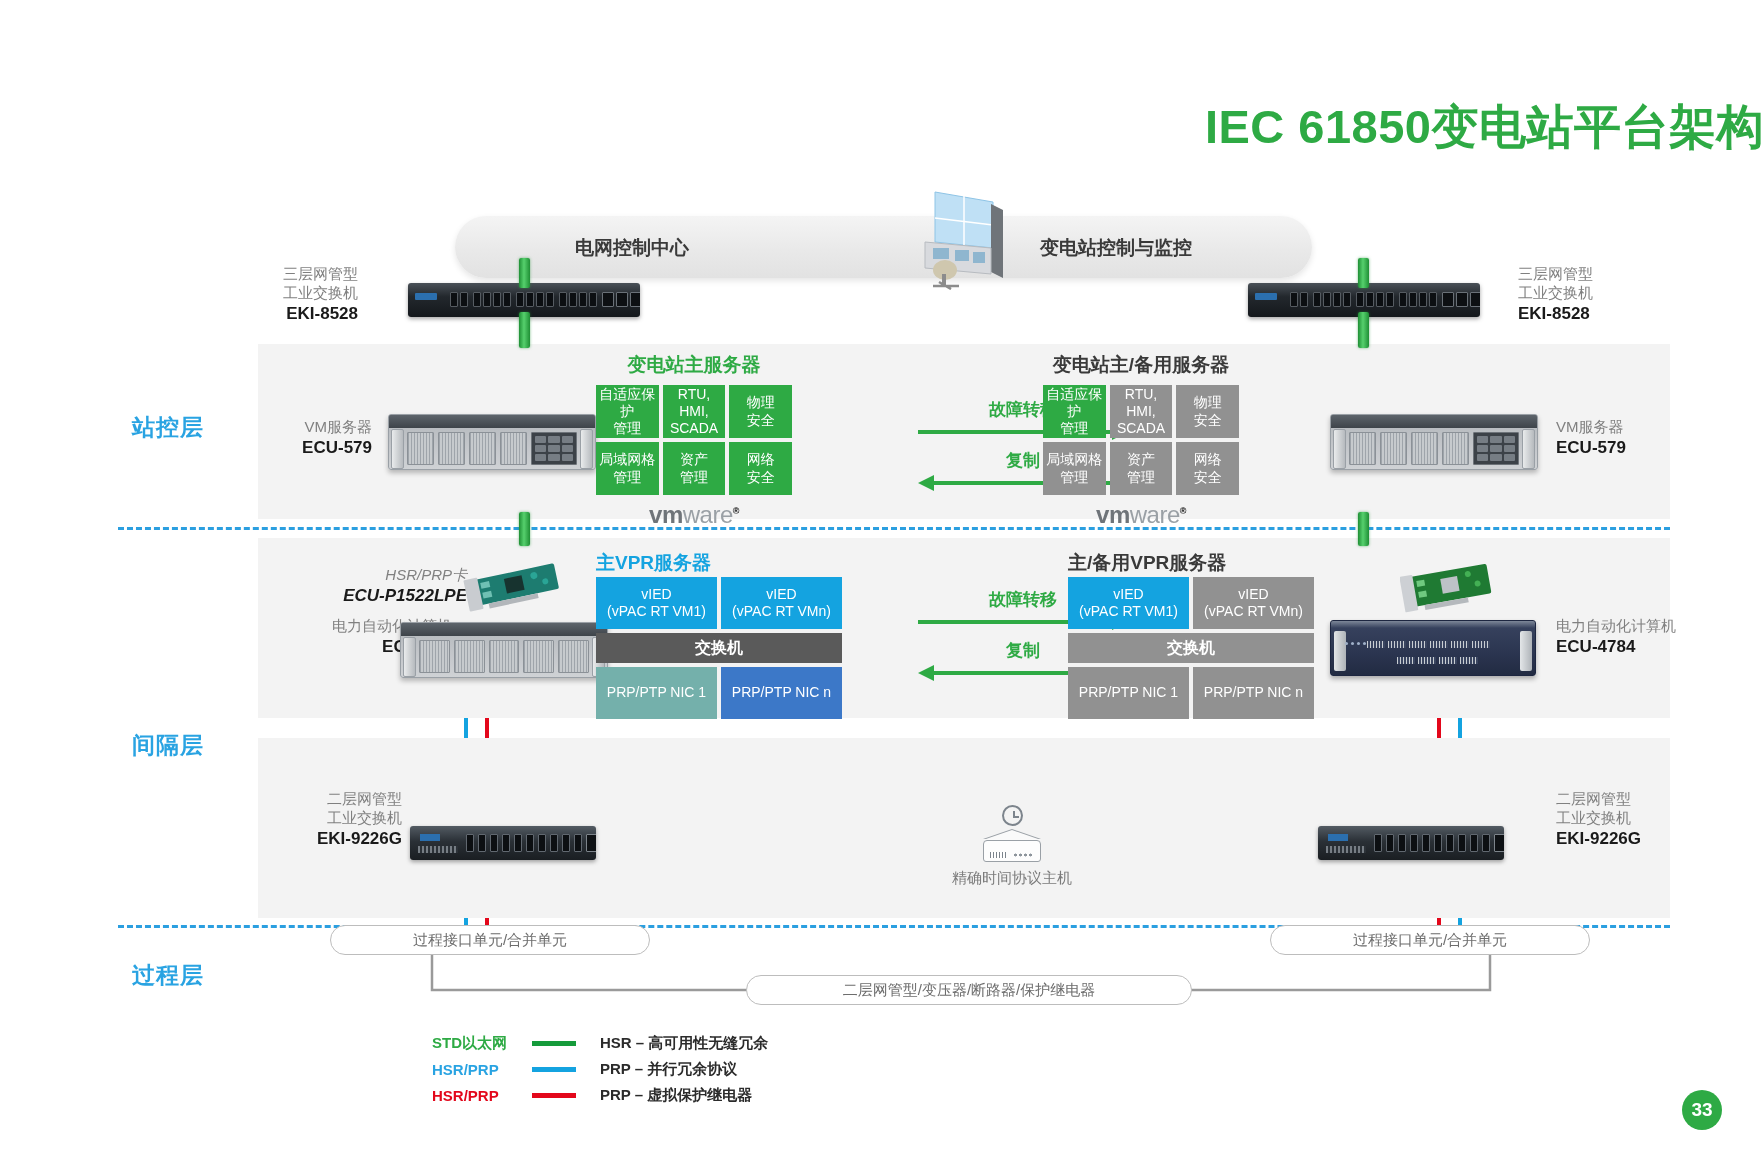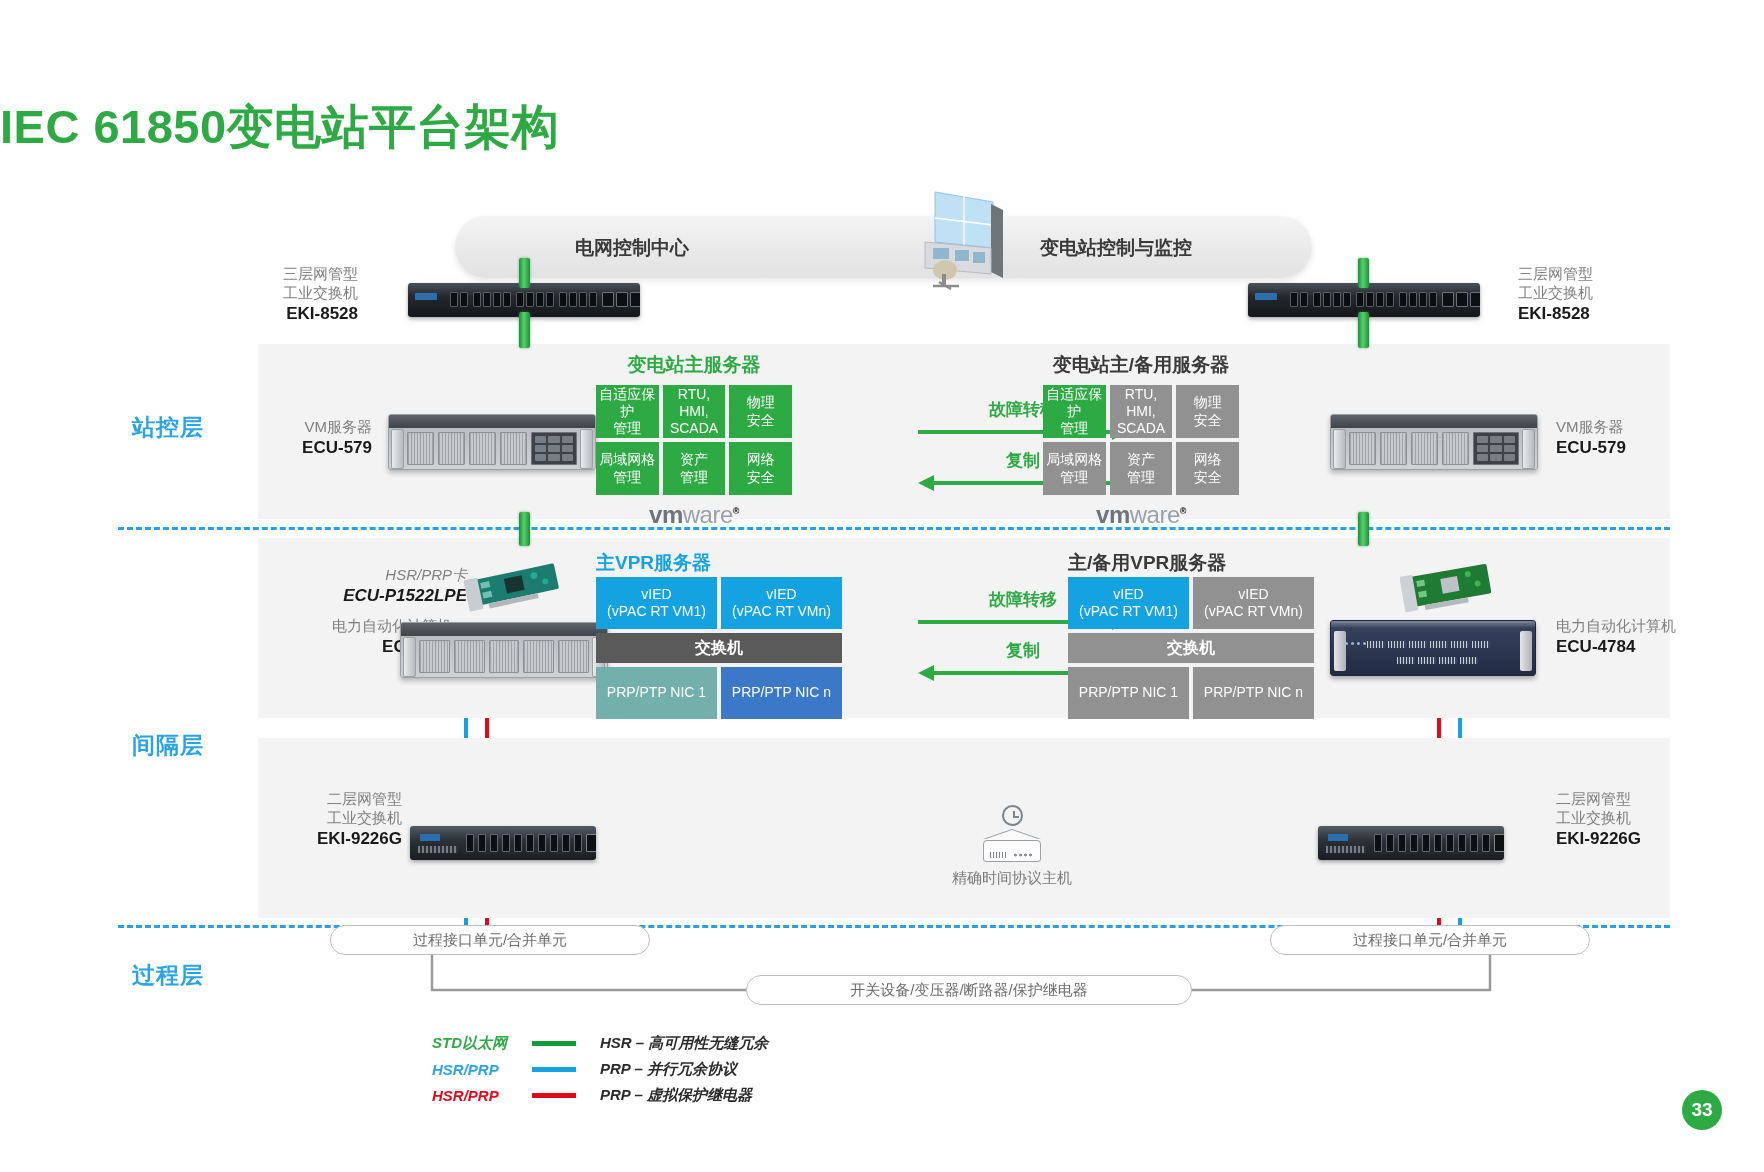--- a/index.html
+++ b/index.html
@@ -8,21 +8,21 @@
     background: #ffffff;
     font-family: "Liberation Sans", sans-serif;
     position: relative;
     overflow: hidden;
   }
   .canvas { position: absolute; inset: 0; }
 
   
   .title {
     position: absolute; top: 96px; left: 0; width: 100%;
-    text-align: left;
+    text-align: right;
     font-size: 47px; font-weight: bold; color: #2eaa44;
     letter-spacing: 0.5px;
   }
 
   
   .topbar {
     position: absolute; left: 455px; top: 216px; width: 857px; height: 62px;
     background: linear-gradient(180deg,#f4f4f4 0%, #e9e9e9 55%, #e2e2e2 100%);
     border-radius: 31px;
     box-shadow: 0 3px 6px rgba(0,0,0,.10);
@@ -237,21 +237,21 @@
   }
   .ptp .clock {
     width: 21px; height: 21px; border: 2px solid #7c848c; border-radius: 50%;
     margin: 0 auto 4px; position: relative;
   }
   .ptp .clock:before { content:''; position:absolute; left:9px; top:4px; width:2px; height:7px; background:#7c848c; }
   .ptp .clock:after  { content:''; position:absolute; left:9px; top:9px; width:6px; height:2px; background:#7c848c; }
   .ptp .cap { font-size: 15px; color: #7b7b7b; margin-top: 7px; white-space: nowrap; }
 
   
-  .legend { position: absolute; left: 432px; top: 1030px; font-style: italic; }
+  .legend { position: absolute; left: 432px; top: 1030px; }
   .legrow { display: flex; align-items: center; height: 26px; }
   .legkey { width: 96px; font-size: 15px; font-weight: bold; }
   .legline { width: 44px; height: 5px; margin: 0 24px 0 4px; }
   .legtext { font-size: 15px; color: #2b2b2b; font-weight: bold; }
 
   
   .pagenum {
     position: absolute; right: 42px; bottom: 42px;
     width: 40px; height: 40px; border-radius: 50%;
     background: #2eaa44; color: #fff; font-size: 19px; font-weight: bold;
@@ -702,21 +702,21 @@
     <div class="cap">精确时间协议主机</div>
   </div>
 
   <div class="procbar" style="left:330px; top:925px; width:320px;">
     <span>过程接口单元/合并单元</span>
   </div>
   <div class="procbar" style="left:1270px; top:925px; width:320px;">
     <span>过程接口单元/合并单元</span>
   </div>
   <div class="procbar" style="left:746px; top:975px; width:446px;">
-    <span>开关设备/变压器/断路器/保护继电器</span>
+    <span>二层网管型/变压器/断路器/保护继电器</span>
   </div>
 
   <div class="legend">
     <div class="legrow">
       <span class="legkey" style="color:#2eaa44;">STD以太网</span>
       <span class="legline" style="background:#159b3b;"></span>
       <span class="legtext">HSR – 高可用性无缝冗余</span>
     </div>
     <div class="legrow">
       <span class="legkey" style="color:#29a3e2;">HSR/PRP</span>

